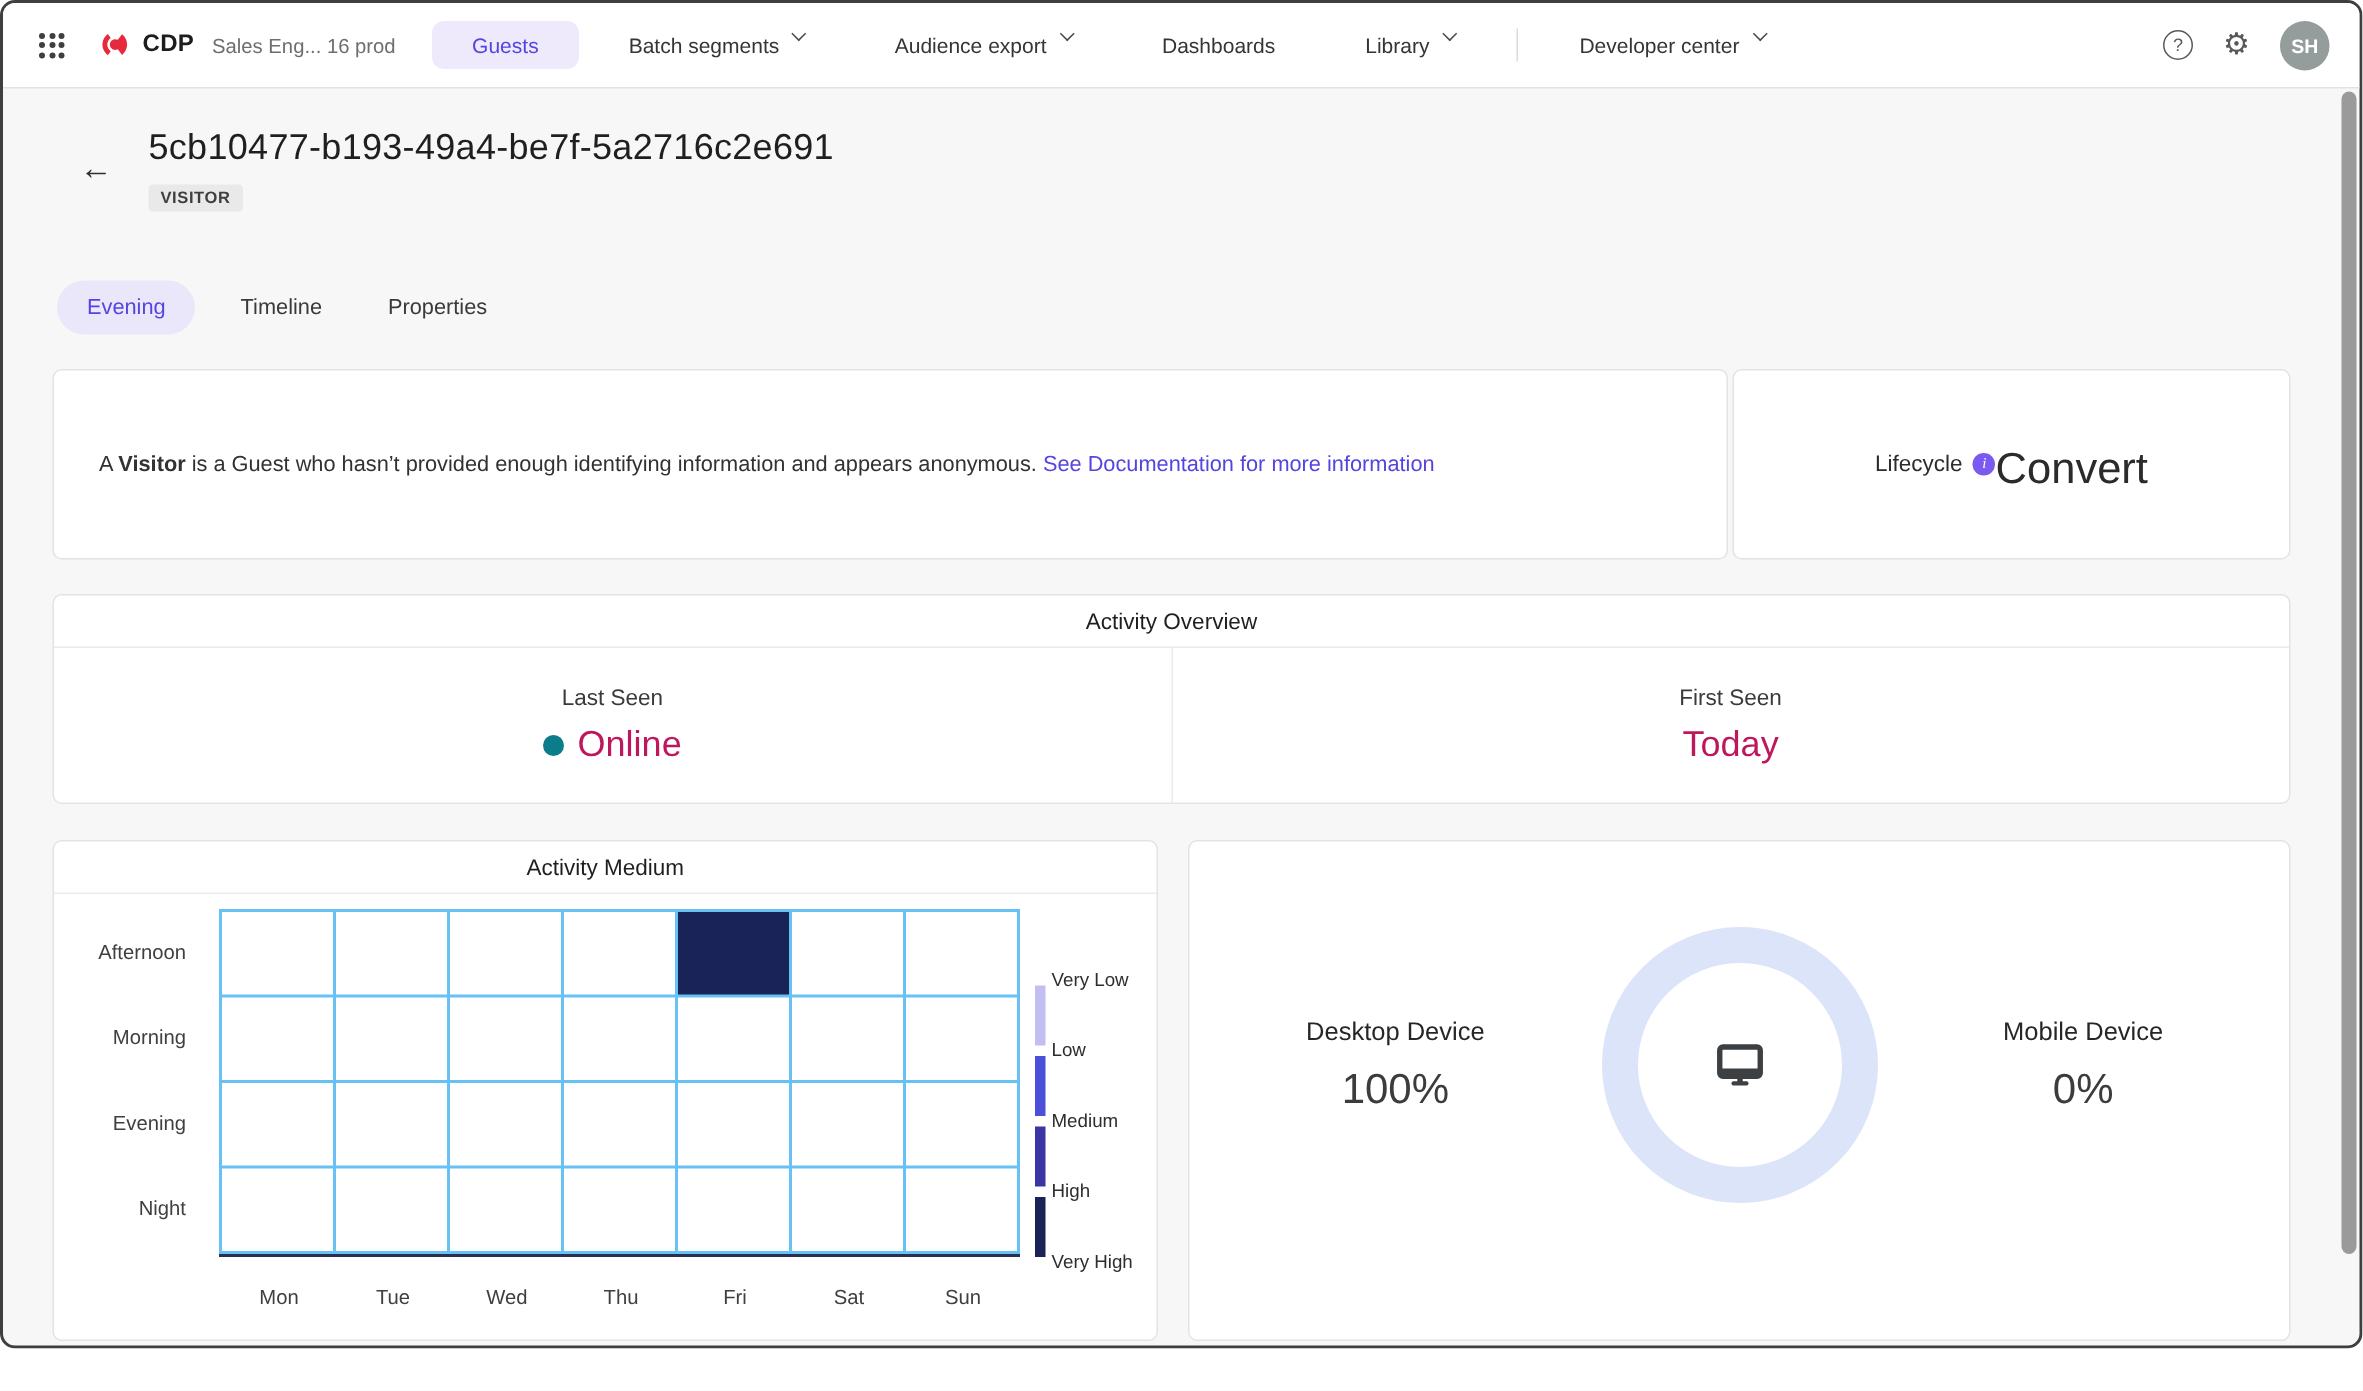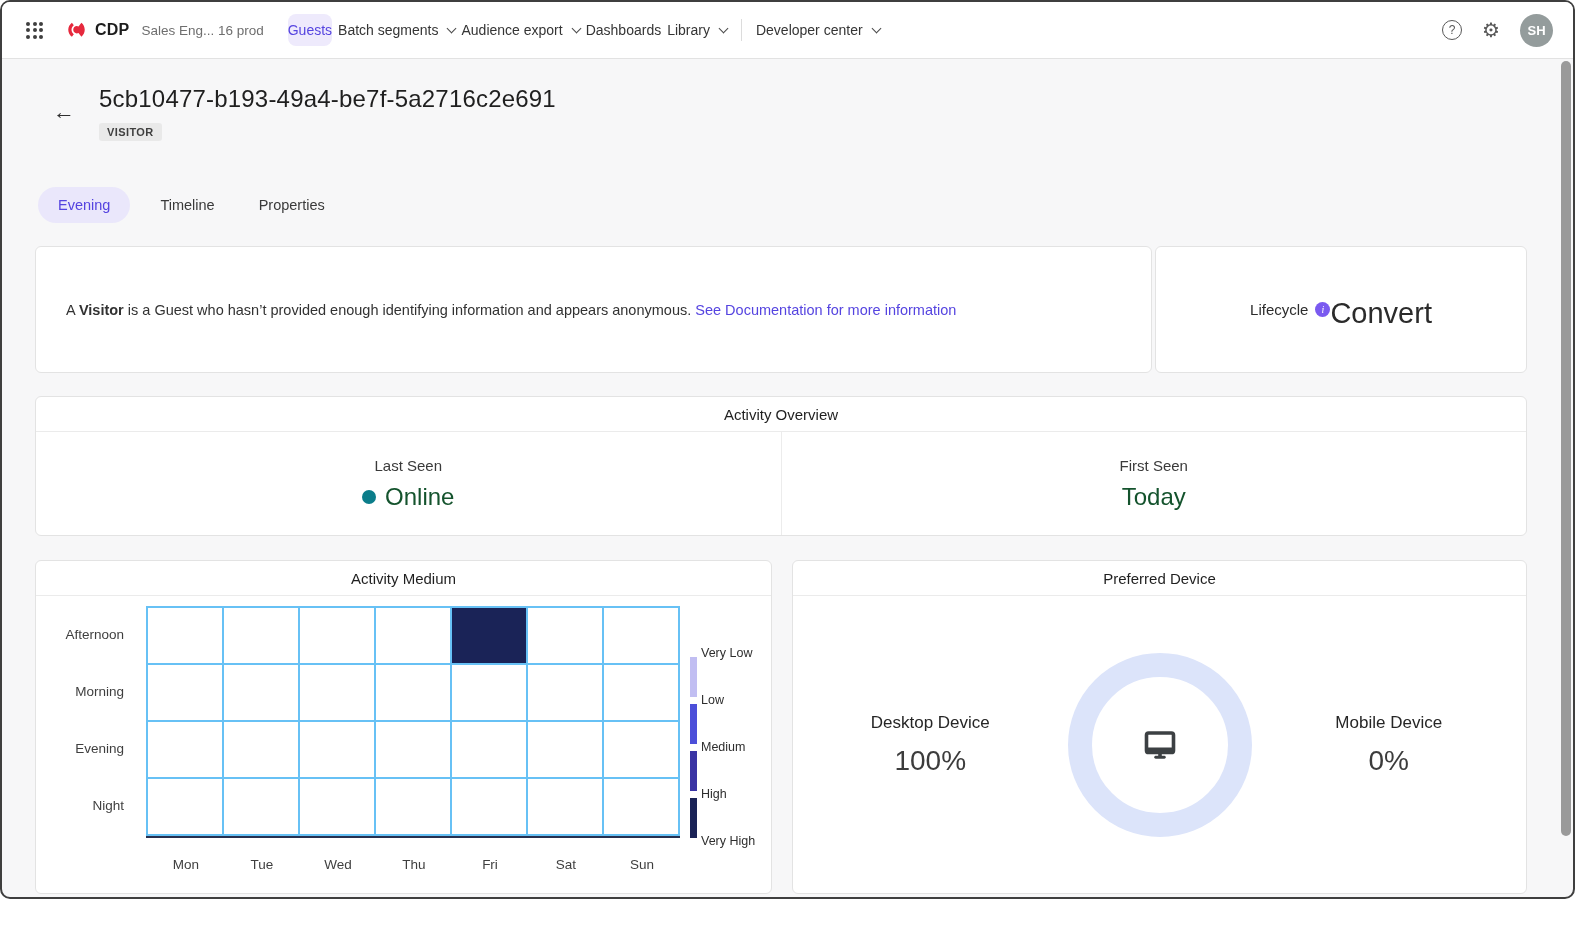--- a/index.html
+++ b/index.html
@@ -10,22 +10,22 @@
   
   .nav{ height:57px; background:#fff; border-bottom:1px solid #e2e2e2;
         display:flex; align-items:center; padding:0 20px 0 24px; position:relative; z-index:2;}
   .grid-icon{ display:grid; grid-template-columns:repeat(3,4px); gap:2.5px; margin-right:22px; cursor:pointer;}
   .grid-icon i{ width:4px; height:4px; border-radius:50%; background:#3f3f3f; }
   .brand{ display:flex; align-items:center; margin-right:12px; }
   .brand svg{ margin-right:7px; }
   .brand-name{ font-size:16px; font-weight:bold; color:#1d1d1d; letter-spacing:.2px;}
   .env{ font-size:13.5px; color:#6e6e6e; margin-right:24px; white-space:nowrap;}
   .nav-menu{ display:flex; align-items:center; gap:6px; }
-  .nav-item{ padding:8px 0; font-size:14px; color:#353535; border-radius:8px;
-             display:flex; align-items:center; cursor:pointer; white-space:nowrap;}
+  .nav-item{ padding:8px 27px; font-size:14px; color:#353535; border-radius:8px;
+             display:flex; align-items:flex-start; cursor:pointer; white-space:nowrap;}
   .nav-item.active{ background:#eeeafc; color:#5544e0; }
   .chev{ width:7px; height:7px; border-right:1.7px solid #4a4a4a; border-bottom:1.7px solid #4a4a4a;
          transform:rotate(45deg); margin:-3px 0 0 10px; display:inline-block;}
   .nav-divider{ width:1px; height:22px; background:#dcdcdc; margin:0 14px; }
   .nav-right{ margin-left:auto; display:flex; align-items:center; gap:20px; }
   .icon-help{ width:20px; height:20px; border:1.5px solid #585858; border-radius:50%;
               display:flex; align-items:center; justify-content:center; font-size:12px; color:#585858; cursor:pointer;}
   .icon-gear{ font-size:20px; color:#585858; cursor:pointer; line-height:1;}
   .avatar{ width:33px; height:33px; border-radius:50%; background:#949c9c; color:#fff;
            display:flex; align-items:center; justify-content:center; font-size:13px; font-weight:bold; cursor:pointer;}
@@ -58,21 +58,21 @@
               font-size:10px; font-style:italic; font-family:"Liberation Serif",serif;
               display:flex; align-items:center; justify-content:center; cursor:pointer;}
   .lc-value{ font-size:29px; color:#2b2b2b; margin-top:8px; }
 
   
   .overview-card{ margin-top:23px; height:140px; }
   .overview-body{ display:flex; height:calc(100% - 35px); }
   .ov-stat{ flex:1; display:flex; flex-direction:column; align-items:center; justify-content:center;}
   .ov-stat:first-child{ border-right:1px solid #ececec; }
   .stat-label{ font-size:15px; color:#3a3a3a; }
-  .stat-value{ font-size:24px; color:#14532d; margin-top:9px; display:flex; align-items:center;}
+  .stat-value{ font-size:24px; color:#be185d; margin-top:9px; display:flex; align-items:center;}
   .dot{ width:14px; height:14px; border-radius:50%; background:#0b7d8a; margin-right:9px; display:inline-block;}
 
   
   .row3{ display:flex; gap:20px; margin-top:24px; height:334px; }
   .heatmap-card{ width:737px; flex:0 0 auto; }
   .hm-flex{ display:flex; padding-top:10px; }
   .hm-left{ width:110px; flex:0 0 auto; }
   .hm-row-label{ height:57px; display:flex; align-items:center; justify-content:flex-end;
                  padding-right:22px; font-size:13.5px; color:#3f3f3f; }
   .hm-grid{ display:grid; grid-template-columns:repeat(7,74px); grid-auto-rows:55px;
@@ -264,21 +264,20 @@
             <div class="hm-day">Tue</div>
             <div class="hm-day">Wed</div>
             <div class="hm-day">Thu</div>
             <div class="hm-day">Fri</div>
             <div class="hm-day">Sat</div>
             <div class="hm-day">Sun</div>
           </div>
       </div>
 
       <div class="card device-card">
-        <div class="card-header">Preferred Device</div>
         <div class="device-body">
           <div class="device-stat">
             <div class="device-label">Desktop Device</div>
             <div class="device-value">100%</div>
           </div>
           <div class="donut" style="border-color: rgb(220, 228, 250);">
             <svg width="36" height="36" viewBox="0 0 24 24">
               <rect x="3" y="4" width="18" height="13" rx="1.4" fill="none" stroke="#3c4043" stroke-width="2.4"></rect>
               <rect x="3" y="13.6" width="18" height="3.4" rx="1" fill="#3c4043"></rect>
               <rect x="10.8" y="17" width="2.4" height="2.6" fill="#3c4043"></rect>

